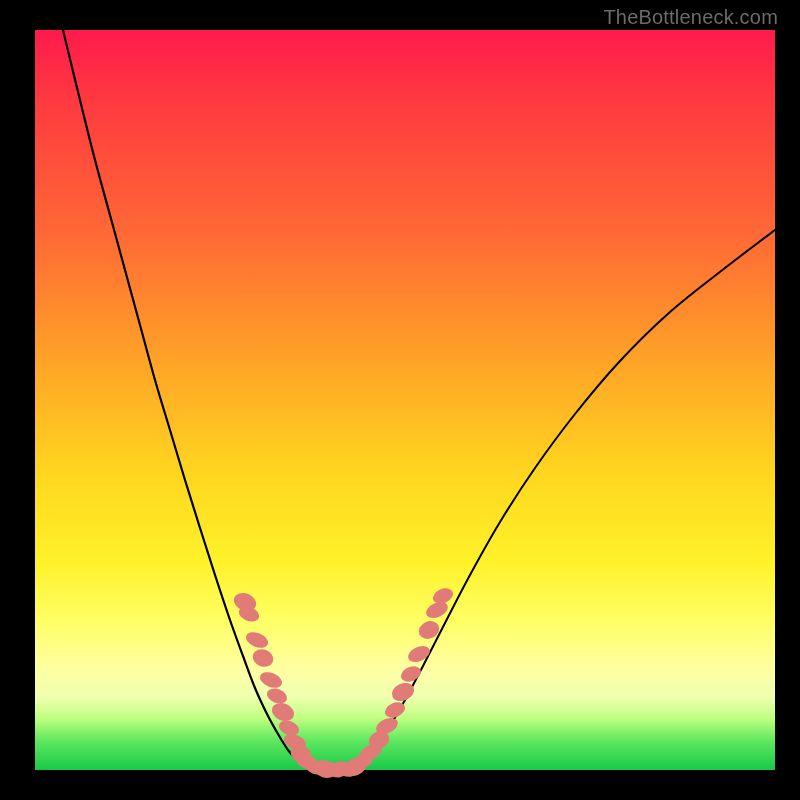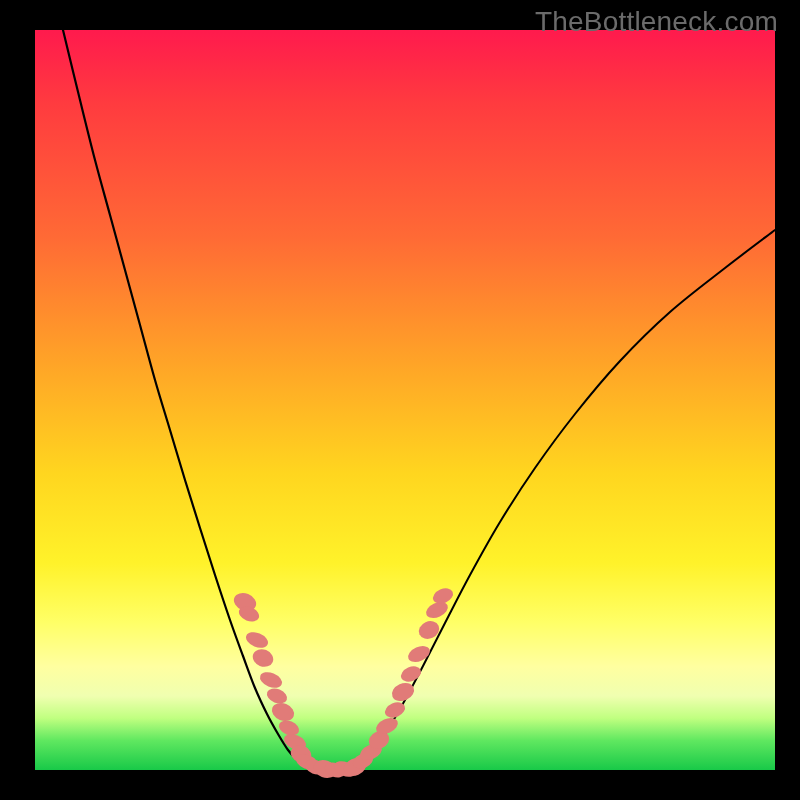--- a/index.html
+++ b/index.html
@@ -40,21 +40,21 @@
       #c0ff80 93%,
       #60e860 96%,
       #18c948 100%
     );
   }
   .watermark {
     position: absolute;
     top: 6px;
     right: 22px;
     color: #6b6b6b;
-    font-size: 28px;
+    font-size: 20px;
     letter-spacing: 0.2px;
     font-weight: 400;
   }
   svg.overlay {
     position: absolute;
     left: 0;
     top: 0;
     width: 740px;
     height: 740px;
     overflow: visible;

